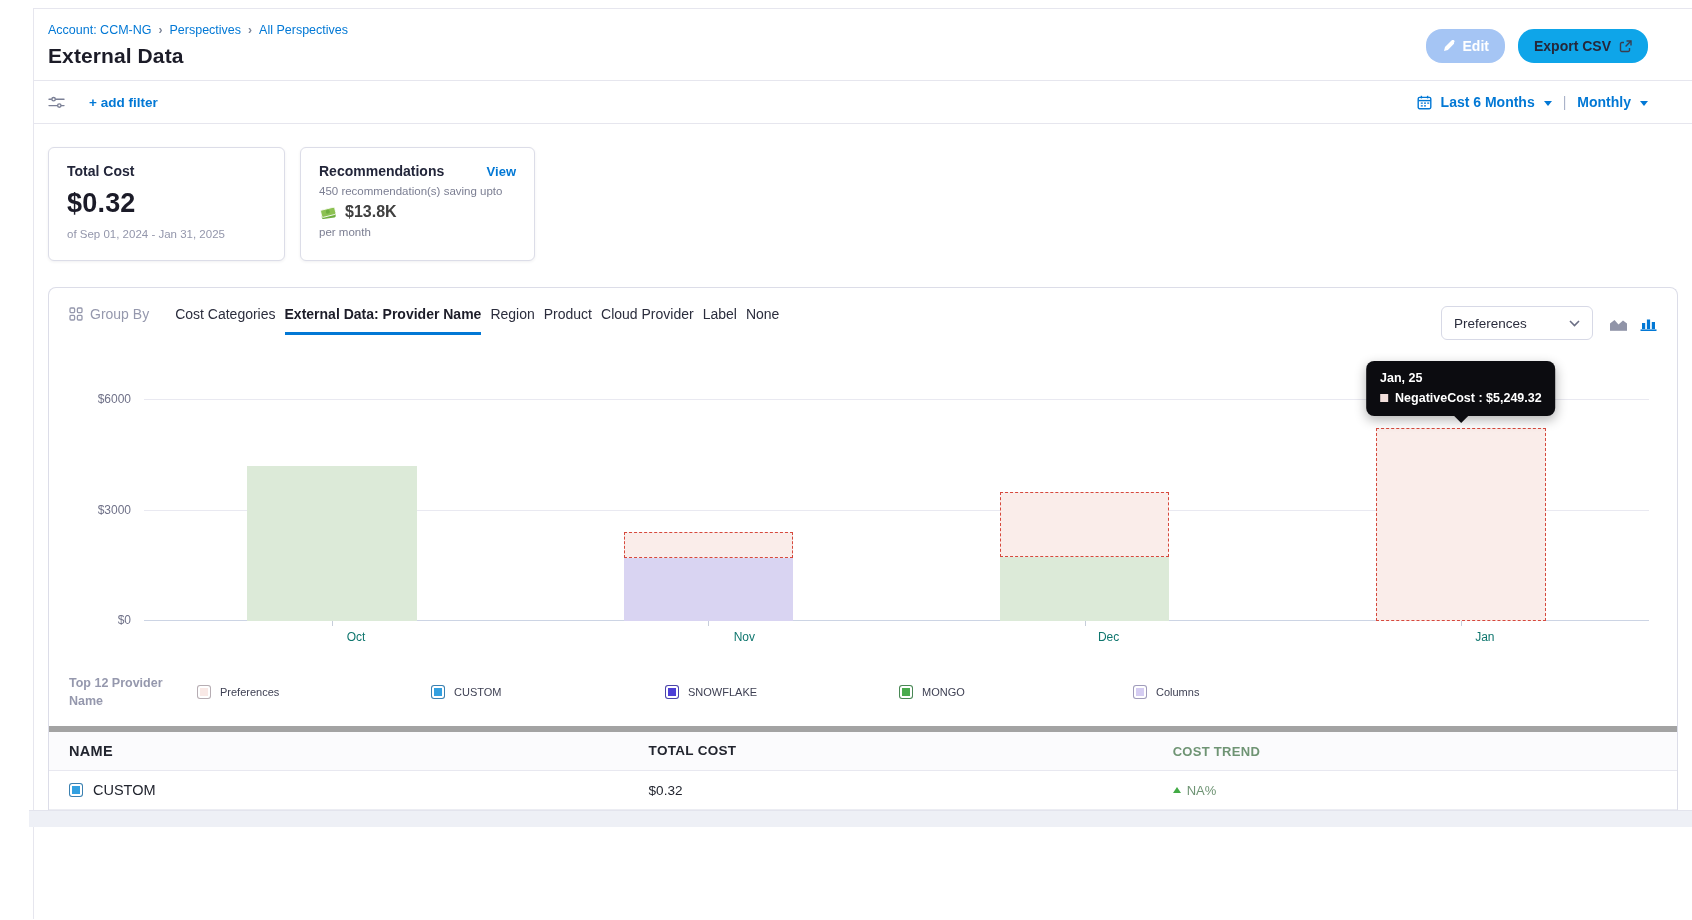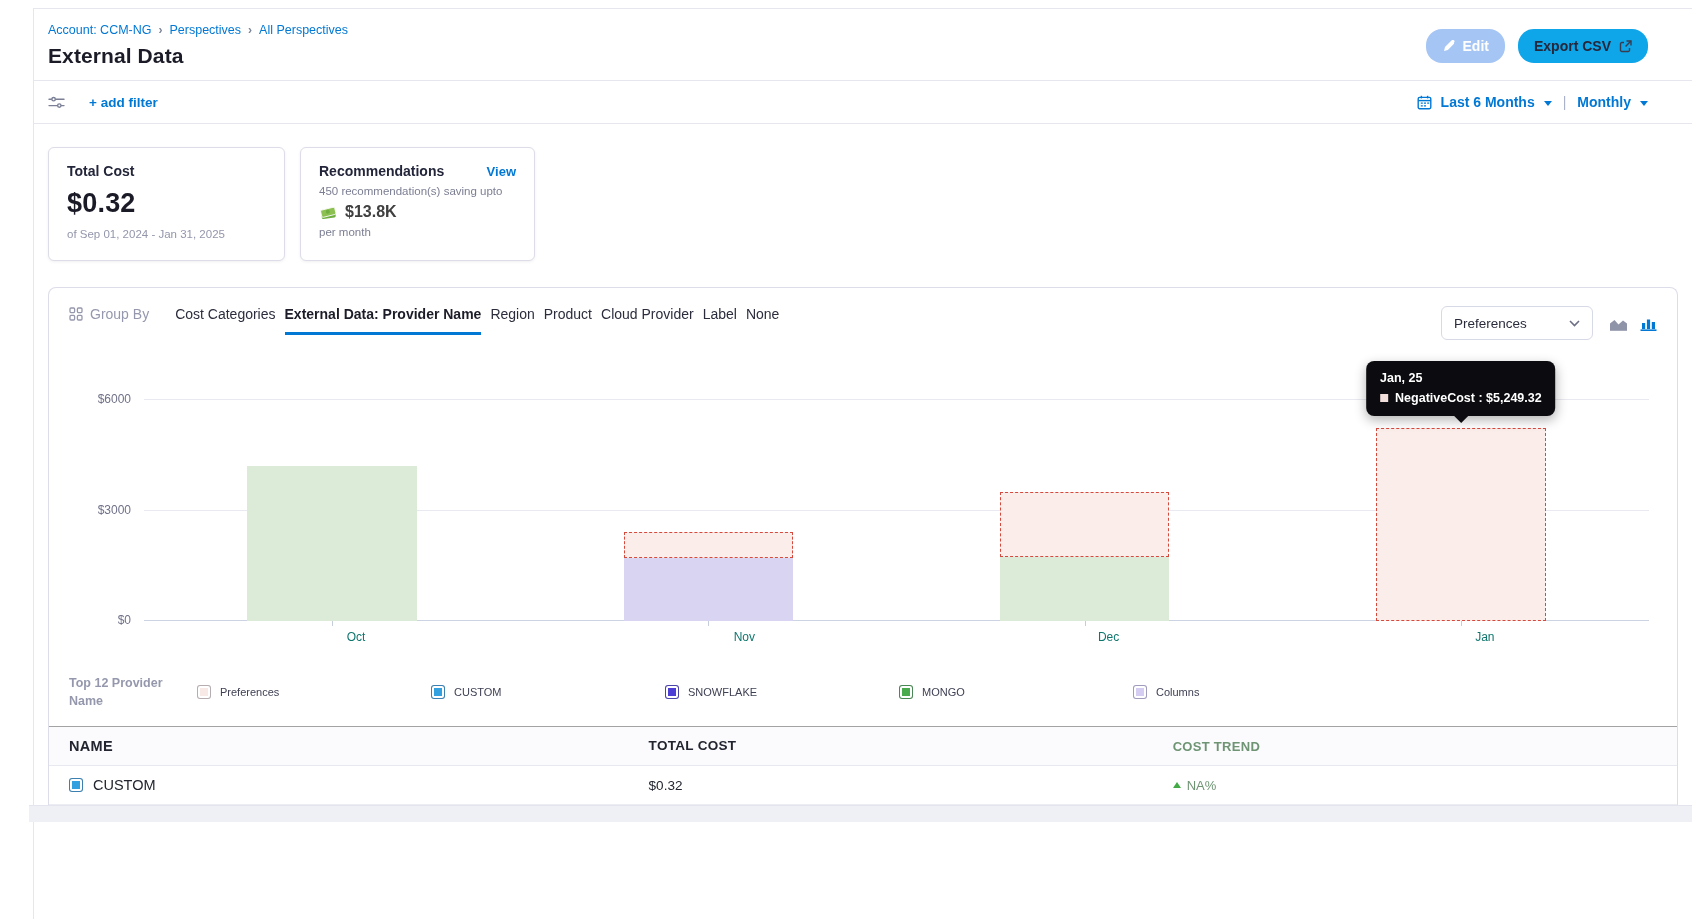--- a/index.html
+++ b/index.html
@@ -104,21 +104,21 @@
   .toolbar-right { display:flex; align-items:center; gap:18px; }
   .search-box { width:232px; height:34px; border:1px solid #d7d9e6; border-radius:8px; background:#fff;
                 display:flex; align-items:center; gap:9px; padding:0 12px; }
   .search-box input { border:none; outline:none; font-size:13.5px; color:#22252f; width:100%;
                       font-family:inherit; background:transparent; }
   .search-box input::placeholder { color:#9a9db1; }
   .columns-btn { height:34px; background:#eff0f6; border:none; border-radius:4px; padding:0 14px;
                  display:flex; align-items:center; gap:10px; font-size:14px; color:#22252f;
                  font-family:inherit; cursor:pointer; }
   .table-wrap { margin:0 -20px; }
-  .thead { display:flex; background:#fbfbfd; border-top:1px solid #a3a3a3; border-bottom:1px solid #e8e8f0;
+  .thead { display:flex; background:#fbfbfd; border-top:6px solid #a3a3a3; border-bottom:1px solid #e8e8f0;
            padding:11px 20px; font-size:11px; font-weight:700; color:#35374a; letter-spacing:.3px; }
   .trow { display:flex; align-items:center; padding:11px 20px; border-bottom:1px solid #ecedf3; background:#fff; }
   .cell-name { width:36.5%; display:flex; align-items:center; gap:10px; font-size:14.5px; color:#22252f; }
   .cell-cost { width:33%; font-size:13.5px; color:#22252f; }
   .cell-trend { flex:1; display:flex; align-items:center; gap:6px; font-size:13px; color:#6f9474; }
   .row-swatch { width:14px; height:14px; border-radius:3px; box-shadow:inset 0 0 0 2px #fff;
                 border:1px solid rgba(73,76,97,.38); }
   .tri-up { width:0; height:0; border-left:4px solid transparent; border-right:4px solid transparent;
             border-bottom:6px solid #42ab45; }
   .bottom-strip { height:17px; background:#eef0f6; border-top:1px solid #e3e4ed; margin:0 -20px; }

